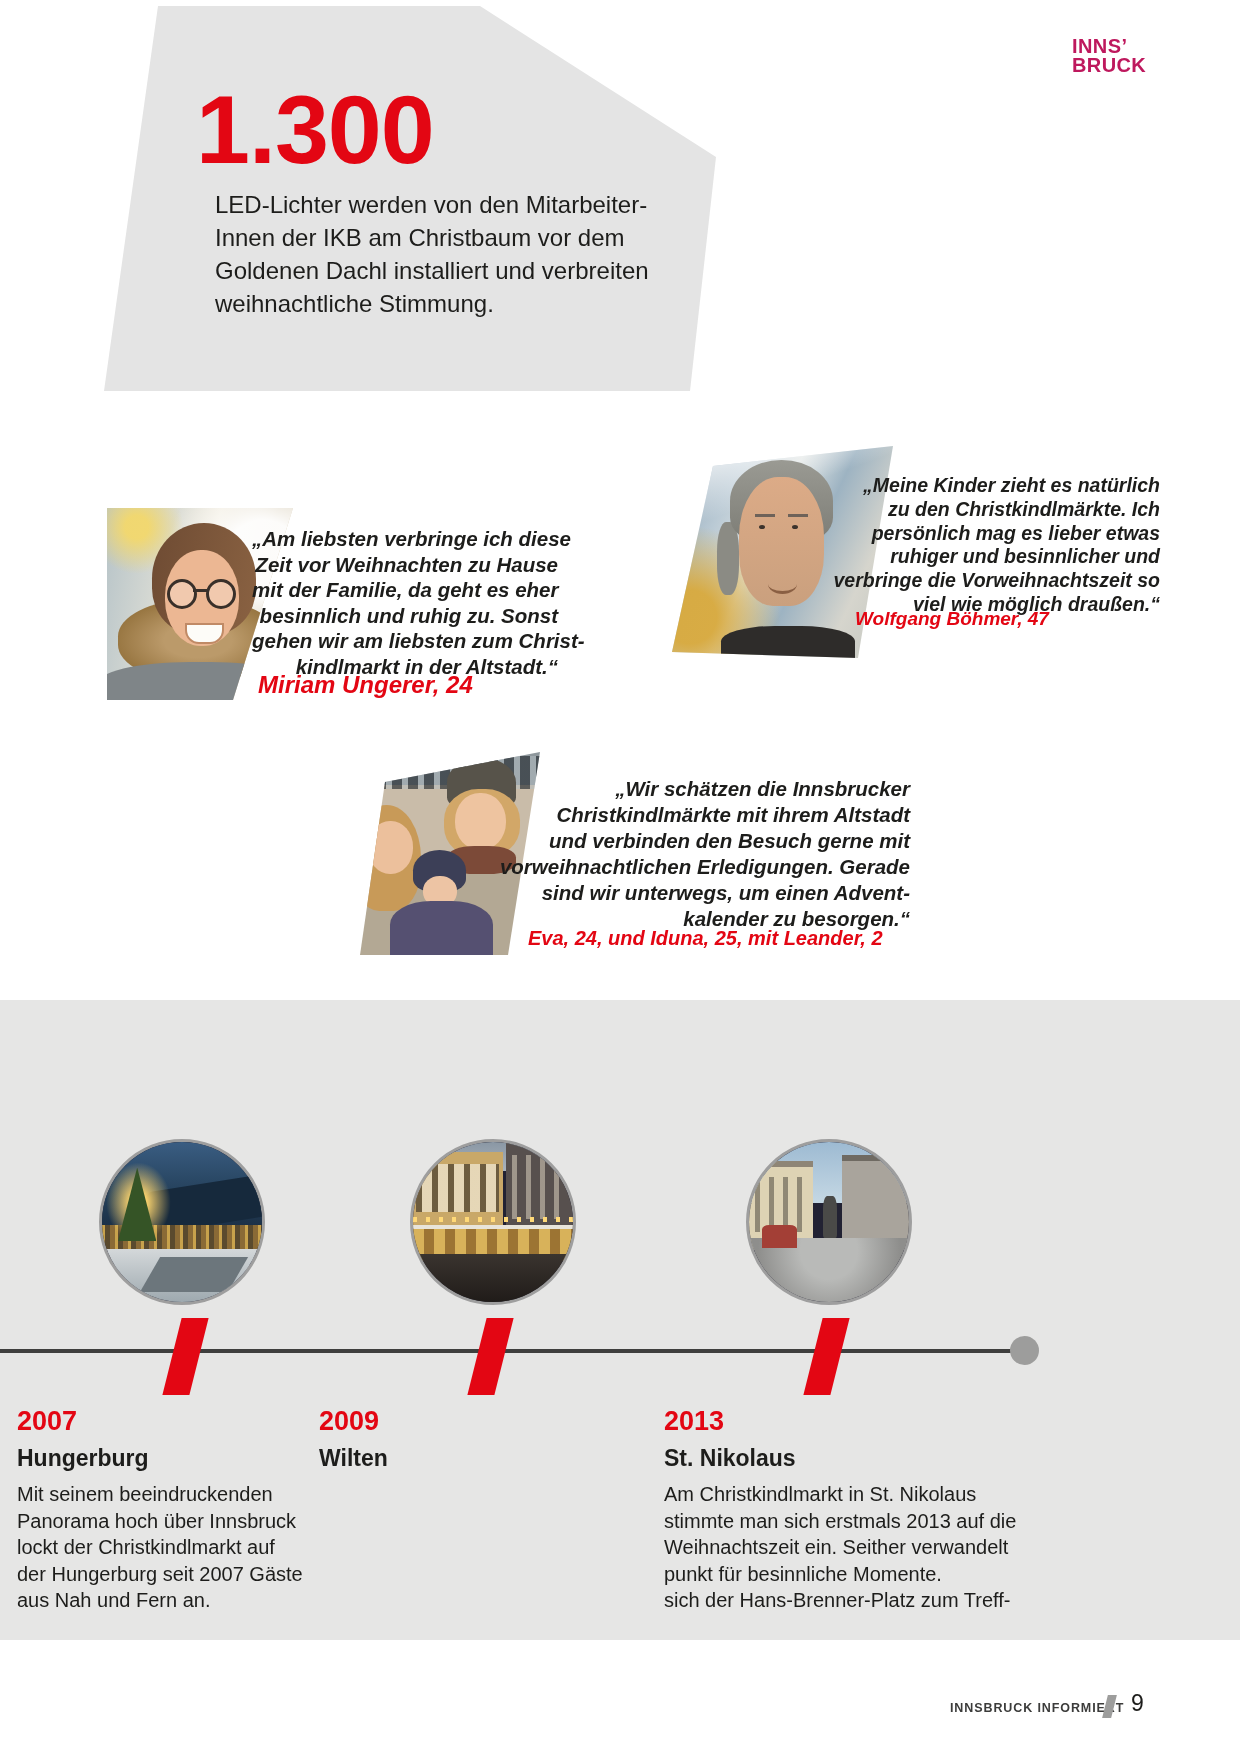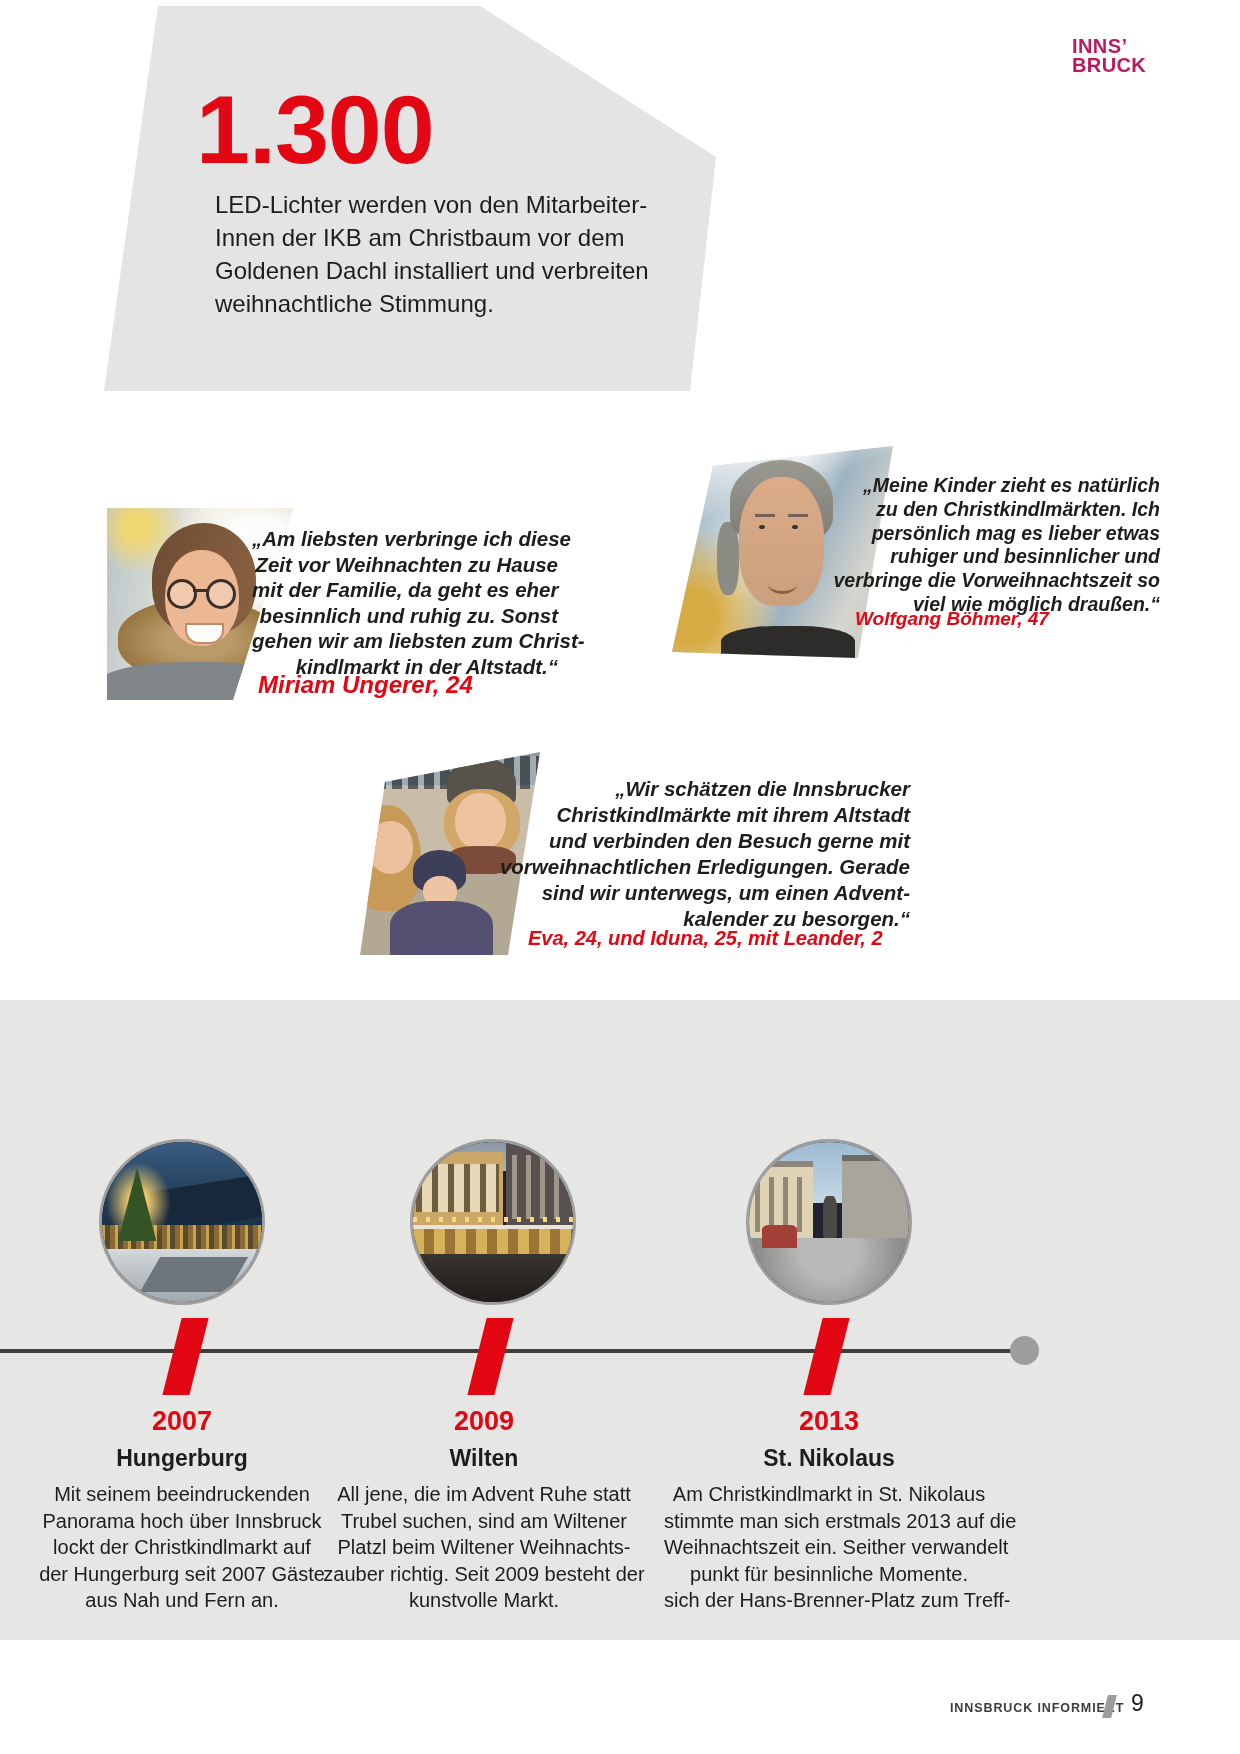--- a/index.html
+++ b/index.html
@@ -117,21 +117,21 @@
   .c3-sky{left:0;top:0;width:100%;height:38%;background:linear-gradient(#9dbad2,#c5d8e4);}
   .c3-bldg-l{left:0;top:12%;width:40%;height:52%;background:#ded3b4;border-top:6px solid #8e8576;}
   .c3-win3{left:4%;top:22%;width:32%;height:34%;
         background:repeating-linear-gradient(90deg,rgba(80,75,65,.55) 0 5px,rgba(0,0,0,0) 5px 14px);}
   .c3-bldg-r{left:58%;top:8%;width:42%;height:56%;background:#a9a49c;border-top:6px solid #6f6a62;}
   .c3-statue{left:46%;top:34%;width:9%;height:26%;background:#4a4a48;border-radius:30% 30% 10% 10%;}
   .c3-street{left:0;top:60%;width:100%;height:40%;
         background:radial-gradient(circle at 50% 20%,#b9bab8 0 30%,#8e8e8c 75%);}
   .c3-stall{left:8%;top:52%;width:22%;height:14%;background:#a33f36;border-radius:20% 20% 0 0;}
 
-  .tl-col{position:absolute;top:1406px;width:330px;text-align:center;}
+  .tl-col{position:absolute;top:1406px;width:330px;text-align:left;}
   .col1{left:17px;} .col2{left:319px;} .col3{left:664px;}
   .tl-year{font-size:27px;font-weight:700;color:#e30613;margin-bottom:8px;}
   .tl-title{font-size:23px;font-weight:700;color:#1d1d1b;margin-bottom:9px;}
   .tl-text{font-size:20px;line-height:26.5px;color:#1d1d1b;}
 
   
   .footer-mag{position:absolute;left:950px;top:1701px;font-size:12.5px;font-weight:700;
         letter-spacing:.9px;color:#3c3c3b;white-space:nowrap;}
   .footer-slash{position:absolute;left:1105px;top:1695px;width:9px;height:23px;background:#9d9d9c;transform:skewX(-14deg);}
   .footer-page{position:absolute;left:1131px;top:1690px;font-size:23px;color:#1d1d1b;}
@@ -182,21 +182,21 @@
     <div class="p2-face"></div>
     <div class="p2-brow-l"></div>
     <div class="p2-brow-r"></div>
     <div class="p2-eye-l"></div>
     <div class="p2-eye-r"></div>
     <div class="p2-smile"></div>
     <div class="p2-shirt"></div>
   </div>
   <div class="abs q-text q2-text quote-lines">
       <div>„Meine Kinder zieht es natürlich</div>
-      <div>zu den Christkindlmärkten. Ich</div>
+      <div>zu den Christkindlmärkte. Ich</div>
       <div>persönlich mag es lieber etwas</div>
       <div>ruhiger und besinnlicher und</div>
       <div>verbringe die Vorweihnachtszeit so</div>
       <div>viel wie möglich draußen.“</div>
     </div>
   <div class="abs q-name q2-name">Wolfgang Böhmer, 47</div>
 
   <div class="photo q3-photo">
     <div class="p3-windows"></div>
     <div class="p3-hair-l"></div>
@@ -263,27 +263,20 @@
         <div>Mit seinem beeindruckenden</div>
         <div>Panorama hoch über Innsbruck</div>
         <div>lockt der Christkindlmarkt auf</div>
         <div>der Hungerburg seit 2007 Gäste</div>
         <div>aus Nah und Fern an.</div>
       </div>
   </div>
   <div class="tl-col col2">
     <div class="tl-year">2009</div>
     <div class="tl-title">Wilten</div>
-    <div class="tl-text quote-lines">
-        <div>All jene, die im Advent Ruhe statt</div>
-        <div>Trubel suchen, sind am Wiltener</div>
-        <div>Platzl beim Wiltener Weihnachts-</div>
-        <div>zauber richtig. Seit 2009 besteht der</div>
-        <div>kunstvolle Markt.</div>
-      </div>
   </div>
   <div class="tl-col col3">
     <div class="tl-year">2013</div>
     <div class="tl-title">St. Nikolaus</div>
     <div class="tl-text quote-lines">
         <div>Am Christkindlmarkt in St. Nikolaus</div>
         <div>stimmte man sich erstmals 2013 auf die</div>
         <div>Weihnachtszeit ein. Seither verwandelt</div>
         <div>punkt für besinnliche Momente.</div>
         <div>sich der Hans-Brenner-Platz zum Treff-</div>

